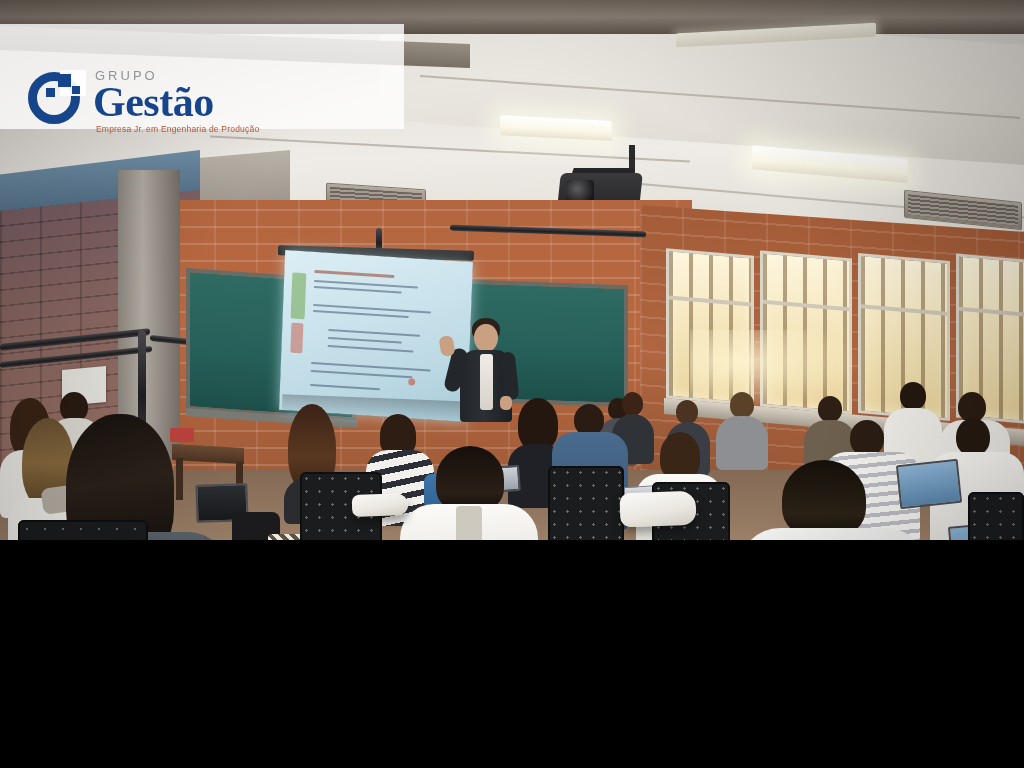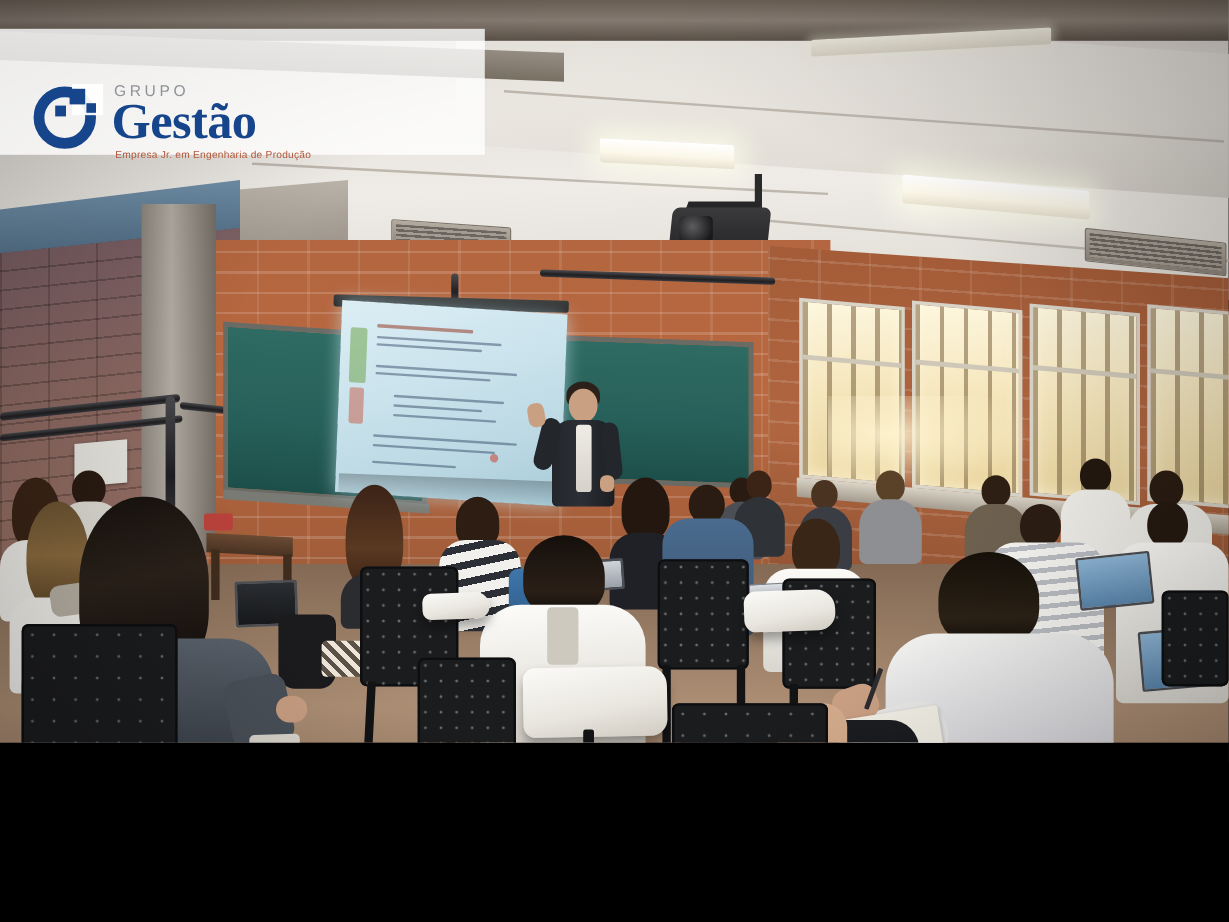--- a/index.html
+++ b/index.html
@@ -6,21 +6,21 @@
     margin: 0;
     padding: 0;
     background: #000;
   }
   body {
     font-family: "Liberation Sans", sans-serif;
   }
   #scene {
     position: relative;
     width: 1024px;
-    height: 619px;
+    height: 540px;
     overflow: hidden;
     background: #2b2622;
   }
 
   
   .ceiling {
     position: absolute;
     left: 0; top: 0;
     width: 1024px; height: 250px;
     background:

